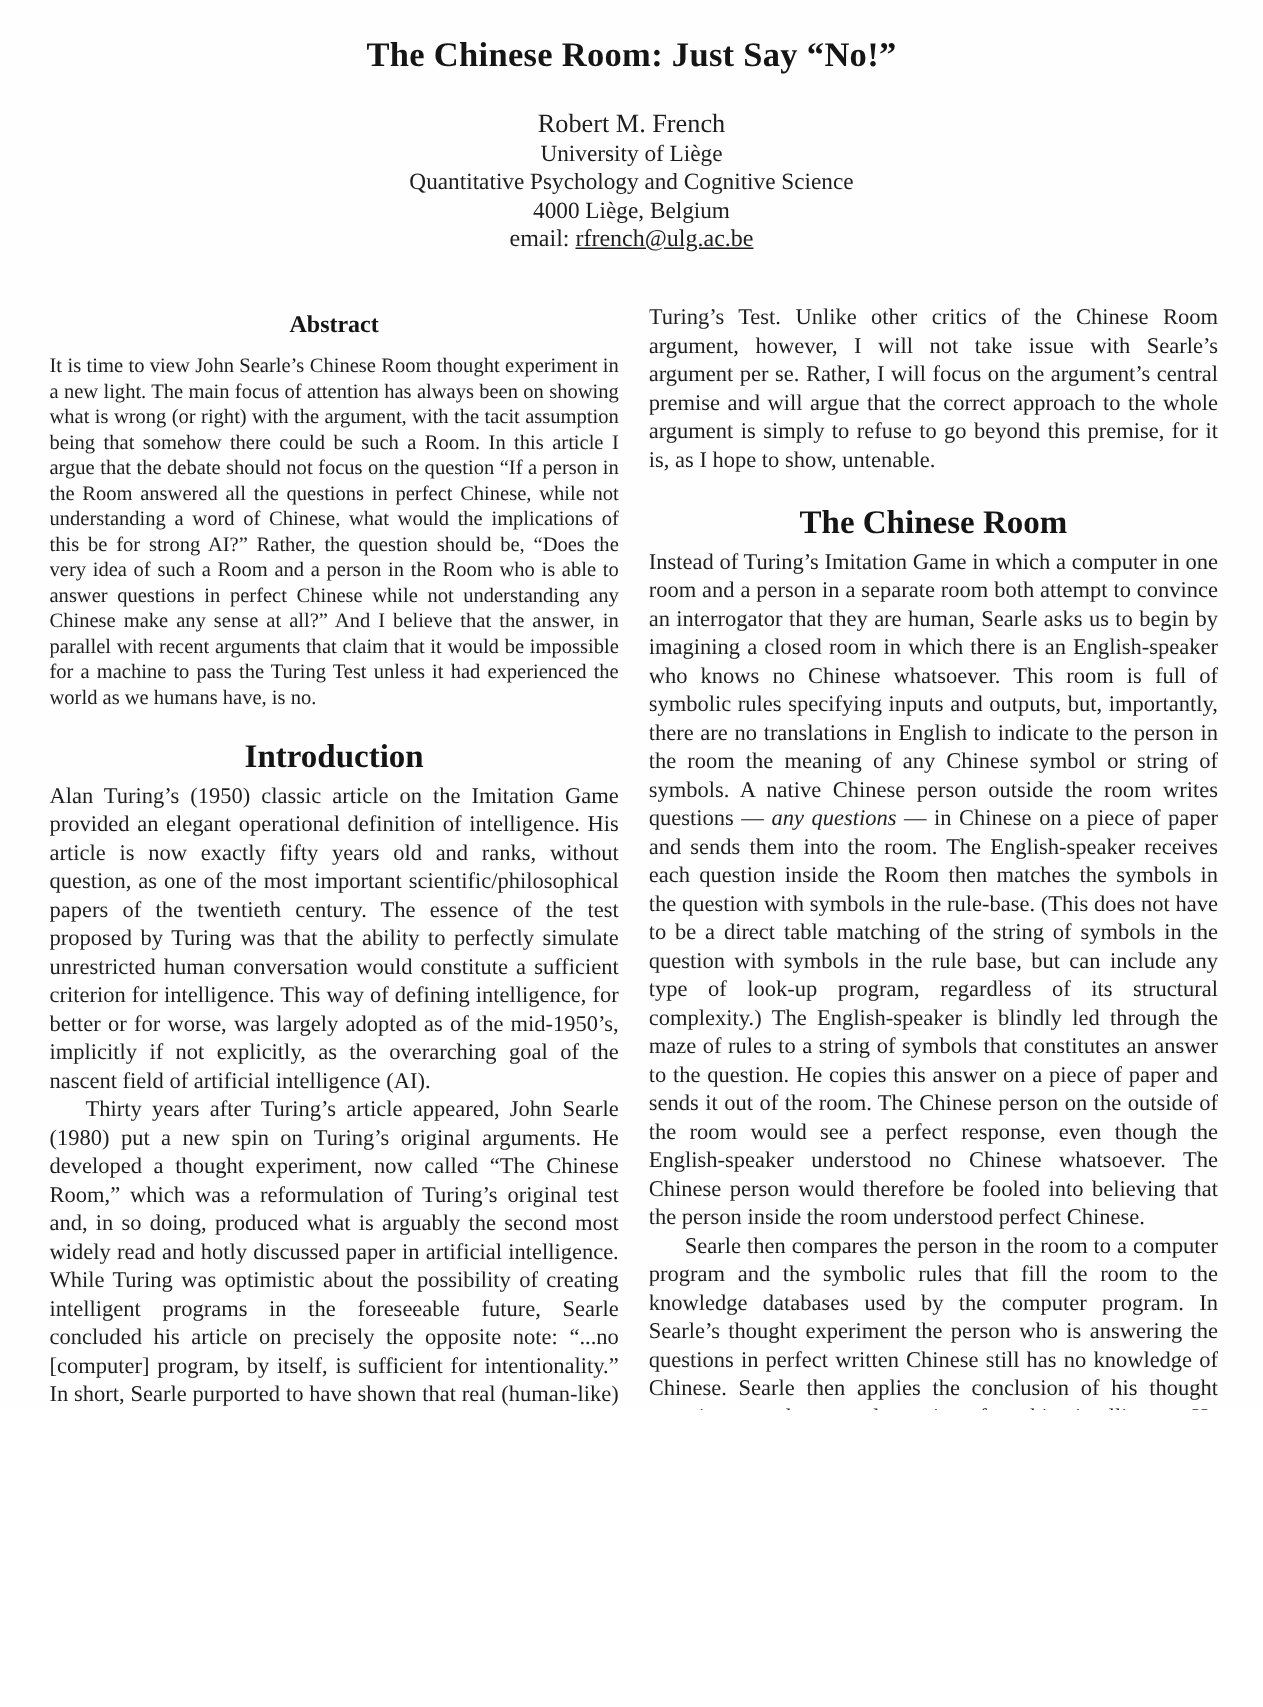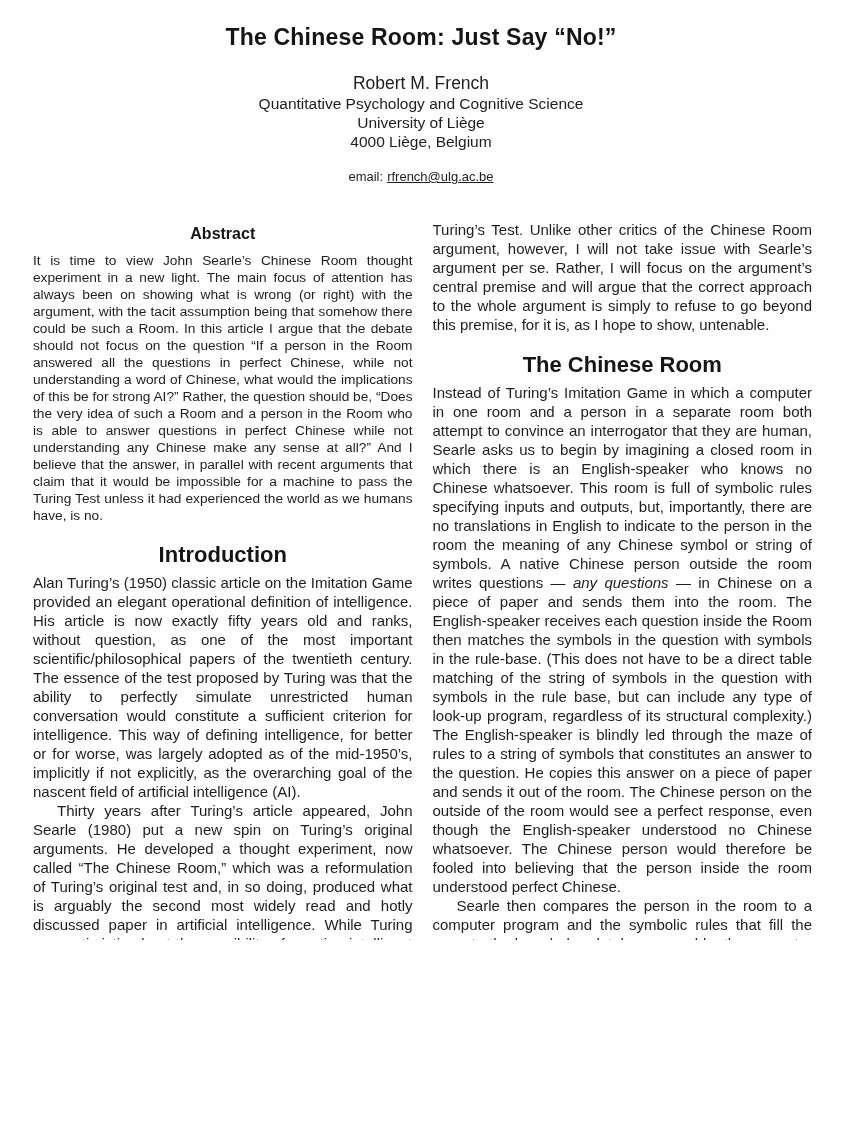--- a/index.html
+++ b/index.html
@@ -2,36 +2,36 @@
 <html><head>
 <meta charset="utf-8">
 <style>
   html, body { margin: 0; padding: 0; background: #ffffff; }
   .page {
     position: relative;
     width: 842px;
     height: 940px;
     background: #fefefe;
     color: #1e1e1e;
-    font-family: Liberation Sans, sans-serif;
+    font-family: Liberation Serif, serif;
     overflow: hidden;
     box-sizing: border-box;
   }
   .header { text-align: center; padding-top: 24px; }
   .title {
     font-size: 23px;
     font-weight: bold;
     color: #151515;
     margin: 0;
     letter-spacing: 0.2px;
   }
   .author-block { margin-top: 21px; }
   .author { font-size: 17.5px; line-height: 22px; }
   .affil { font-size: 15.5px; line-height: 19px; }
-  .email-line { font-size: 13px; line-height: 19px; margin-top: 16px; }
+  .email-line { font-size: 16px; line-height: 19px; }
   .email-label { margin-right: 4px; }
   .email-link {
     color: #1e1e1e;
     text-decoration: underline;
     cursor: pointer;
   }
   .columns {
     display: flex;
     gap: 20px;
     padding: 0 30px 0 33px;
@@ -72,22 +72,22 @@
 </style>
 </head>
 <body>
 
 <div class="page">
 
   <div class="header">
     <h1 class="title">The Chinese Room: Just Say “No!”</h1>
     <div class="author-block">
       <div class="author">Robert M. French</div>
+      <div class="affil">University of Liège</div>
       <div class="affil">Quantitative Psychology and Cognitive Science</div>
-      <div class="affil">University of Liège</div>
       <div class="affil">4000 Liège, Belgium</div>
       <div class="email-line"><span class="email-label">email:</span><a class="email-link">rfrench@ulg.ac.be</a></div>
     </div>
   </div>
 
   <div class="columns">
 
     <div class="col">
       <h2 class="abstract-heading">Abstract</h2>
       <p class="para abstract-body">It is time to view John Searle’s Chinese Room thought experiment in a new light. The main focus of attention has always been on showing what is wrong (or right) with the argument, with the tacit assumption being that somehow there could be such a Room. In this article I argue that the debate should not focus on the question “If a person in the Room answered all the questions in perfect Chinese, while not understanding a word of Chinese, what would the implications of this be for strong AI?” Rather, the question should be, “Does the very idea of such a Room and a person in the Room who is able to answer questions in perfect Chinese while not understanding any Chinese make any sense at all?” And I believe that the answer, in parallel with recent arguments that claim that it would be impossible for a machine to pass the Turing Test unless it had experienced the world as we humans have, is no.</p>

